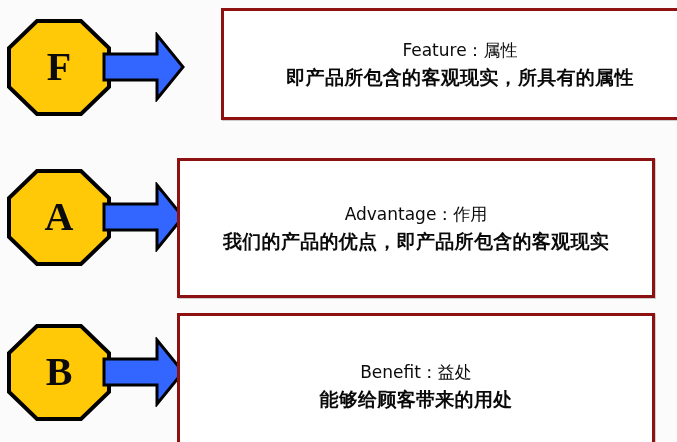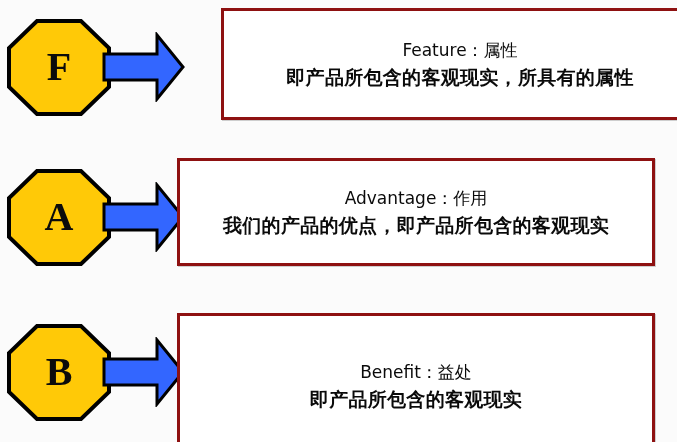--- a/index.html
+++ b/index.html
@@ -80,21 +80,21 @@
   .textbox {
     position: absolute;
     left: 177px;
     width: 478px;
     box-sizing: border-box;
     background: #ffffff;
     border: 3px solid #8e1111;
     box-shadow: 1px 1px 0 rgba(150, 150, 150, 0.45);
   }
   .tb-1 { top: 2px;  height: 112px; margin-left: 44px; }
-  .tb-2 { top: 2px;  height: 108px; }
+  .tb-2 { top: 2px;  height: 140px; }
   .tb-3 { top: 2px;  height: 146px; }
 
   .textbox-inner {
     width: 100%;
     height: 100%;
     display: flex;
     flex-direction: column;
     align-items: center;
     justify-content: center;
     box-sizing: border-box;
@@ -181,18 +181,18 @@
 
     <div class="arrow-wrap">
       <svg class="arrow-svg" width="86" height="70" viewBox="0 0 86 70">
         <polygon points="4,22 57,22 57,3 83,35 57,67 57,48 4,48" fill="#3366ff" stroke="#000000" stroke-width="3" stroke-linejoin="miter"></polygon>
       </svg>
     </div>
 
     <div class="textbox tb-3">
       <div class="textbox-inner">
         <div class="tb-line tb-title">Benefit：益处</div>
-        <div class="tb-line tb-desc">即产品所包含的客观现实</div>
+        <div class="tb-line tb-desc">能够给顾客带来的用处</div>
       </div>
     </div>
   </div>
 
 </div>
 
 </body></html>

